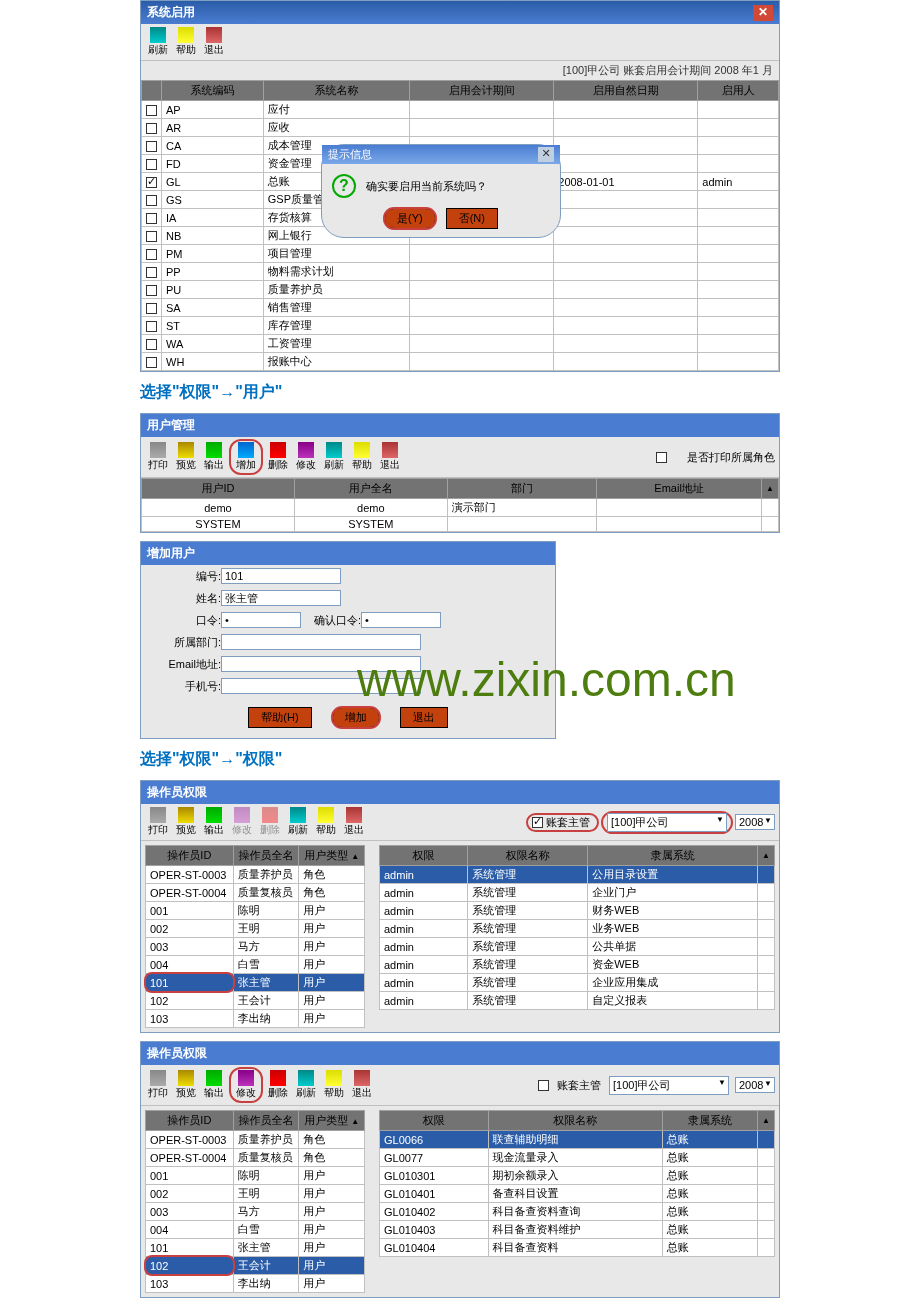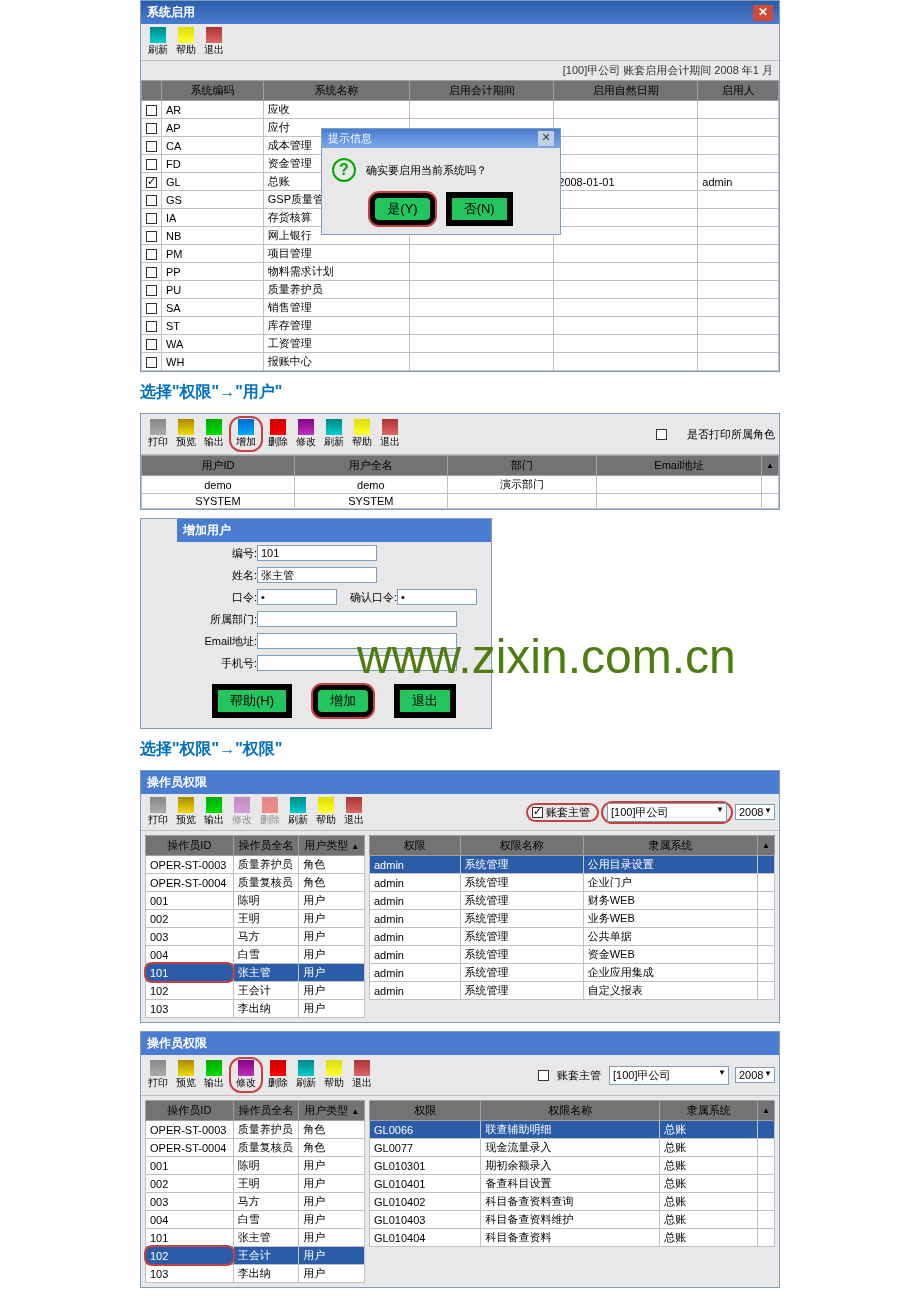--- a/index.html
+++ b/index.html
@@ -28,30 +28,30 @@
 .tbl th { background: #737373; border: 1px solid #a0a0a0; padding: 2px 4px; font-weight: normal; }
 .tbl td { border: 1px solid #c0c0c0; padding: 1px 4px; height: 14px; }
 .checkbox { width: 11px; height: 11px; border: 1px solid #333; display: inline-block; vertical-align: middle; background: #fff; position: relative; }
 .checkbox.checked::after { content: "✓"; position: absolute; top: -3px; left: 0; font-size: 11px; }
 .section-header { color: #0070c0; font-size: 16px; font-weight: bold; margin: 10px 0; }
 .dialog { position: relative; background: #e8e8e8; border: 1px solid #7d9ec0; margin: 4px auto; width: 240px; }
 .dialog-title { background: linear-gradient(#4a7dd1, #7aa8e8); color: #fff; padding: 2px 6px; display: flex; justify-content: space-between; font-size: 11px; }
 .dialog-body { padding: 10px; display: flex; align-items: center; gap: 10px; }
 .dialog-icon { width: 24px; height: 24px; border: 2px solid #0a0; border-radius: 50%; text-align: center; line-height: 20px; color: #0a0; font-weight: bold; font-size: 16px; }
 .dialog-buttons { display: flex; justify-content: center; gap: 10px; padding-bottom: 8px; }
-.btn { background: #22c55e; border: 6px solid #000000; padding: 2px 12px; cursor: pointer; font-size: 13px; }
+.btn { background: #c2410c; border: 1px solid #000000; padding: 2px 12px; cursor: pointer; font-size: 11px; }
 .btn.circled { outline: 2px solid #c94040; outline-offset: -1px; border-radius: 10px; }
 .form-row { display: flex; align-items: center; padding: 3px 10px; gap: 0; }
 .form-row label { width: 70px; text-align: right; }
 .form-row input { border: 1px solid #7d9ec0; padding: 1px 3px; font-size: 11px; }
 .bottom-btns { display: flex; justify-content: center; gap: 20px; padding: 10px; }
 .filter-circled { border: 2px solid #c94040; border-radius: 12px; padding: 0 4px; display: flex; align-items: center; }
 .select { background: #fff; border: 1px solid #7d9ec0; padding: 1px 18px 1px 3px; position: relative; font-size: 11px; }
 .select::after { content: "▼"; position: absolute; right: 2px; top: 1px; font-size: 8px; }
-.side-by-side { display: flex; gap: 4px; padding: 4px; }
+.side-by-side { display: flex; gap: 14px; padding: 4px; }
 .left-tbl { width: 220px; }
 .right-tbl { flex: 1; }
 .row-highlight { background: #2a5ca8; color: #fff; }
 .row-highlight td { background: #2a5ca8; color: #fff; }
 .row-circled td:first-child { position: relative; }
 .row-circled td:first-child::before { content: ""; position: absolute; left: -2px; top: -2px; right: -2px; bottom: -2px; border: 2px solid #c94040; border-radius: 8px; pointer-events: none; }
 .watermark { position: absolute; font-size: 48px; color: #4d7c0f; font-weight: normal; pointer-events: none; z-index: 100; left: 216px; }
 .check-right { margin-left: auto; display: flex; align-items: center; gap: 20px; font-family: Liberation Serif, serif; }
 .scroll-arrow { width: 16px; background: #c0d0e0; text-align: center; font-size: 8px; }
 </style>
@@ -88,30 +88,30 @@
               <th>系统编码</th>
               <th>系统名称</th>
               <th>启用会计期间</th>
               <th>启用自然日期</th>
               <th>启用人</th>
             </tr>
           </thead>
       <tbody id="w1-body">
             <tr>
               <td><span class="checkbox "></span></td>
+              <td>AP</td>
+              <td>应付</td>
+              <td></td>
+              <td></td>
+              <td></td>
+            </tr>
+            <tr>
+              <td><span class="checkbox "></span></td>
               <td>AR</td>
               <td>应收</td>
-              <td></td>
-              <td></td>
-              <td></td>
-            </tr>
-            <tr>
-              <td><span class="checkbox "></span></td>
-              <td>AP</td>
-              <td>应付</td>
               <td></td>
               <td></td>
               <td></td>
             </tr>
             <tr>
               <td><span class="checkbox "></span></td>
               <td>CA</td>
               <td>成本管理</td>
               <td></td>
               <td></td>
@@ -208,40 +208,43 @@
             <tr>
               <td><span class="checkbox "></span></td>
               <td>WH</td>
               <td>报账中心</td>
               <td></td>
               <td></td>
               <td></td>
             </tr>
           </tbody>
     </table>
-    <div class="dialog" style="position:absolute; top:44px; left:180px;">
+    <div class="dialog" style="position:absolute; top:60px; left:180px;border-radius:23px;">
       <div class="dialog-title">
         <span>提示信息</span>
         <span style="background:#c0d0e0;width:16px;text-align:center;color:#333">✕</span>
       </div>
       <div class="dialog-body">
         <div class="dialog-icon">?</div>
         <span>确实要启用当前系统吗？</span>
       </div>
       <div class="dialog-buttons">
         <button class="btn circled">是(Y)</button>
         <button class="btn">否(N)</button>
       </div>
     </div>
   </div>
 </div>
 
 <div class="section-header">选择"权限"→"用户"</div>
 
 <div class="window">
+  <div class="title-bar title-bar-plain">
+    <span>用户管理</span>
+  </div>
   <div class="toolbar">
     <div class="tb-btn">
           <span class="tb-icon print"></span>
           <span>打印</span>
         </div>
     <div class="tb-btn">
           <span class="tb-icon preview"></span>
           <span>预览</span>
         </div>
     <div class="tb-btn">
@@ -286,36 +289,36 @@
             <th>用户全名</th>
             <th>部门</th>
             <th>Email地址</th>
             <th class="scroll-arrow">▲</th>
           </tr>
         </thead>
     <tbody id="w2-body">
           <tr>
             <td style="text-align:center">demo</td>
             <td style="text-align:center">demo</td>
-            <td style="text-align:center">演示部门</td>
+            <td style="">演示部门</td>
             <td></td>
             <td></td>
           </tr>
           <tr>
             <td style="text-align:center">SYSTEM</td>
             <td style="text-align:center">SYSTEM</td>
             <td style="text-align:center"></td>
             <td></td>
             <td></td>
           </tr>
         </tbody>
   </table>
 </div>
 
-<div class="window" style="width:352px; position:relative;padding-left:36px;">
+<div class="window" style="width:416px; position:relative;">
   <div class="title-bar title-bar-plain">
     <span>增加用户</span>
   </div>
   <div class="form-row">
         <label>编号:</label>
         <input style="width: 120px;" value="101">
       </div>
   <div class="form-row">
         <label>姓名:</label>
         <input style="width: 120px;" value="张主管">

